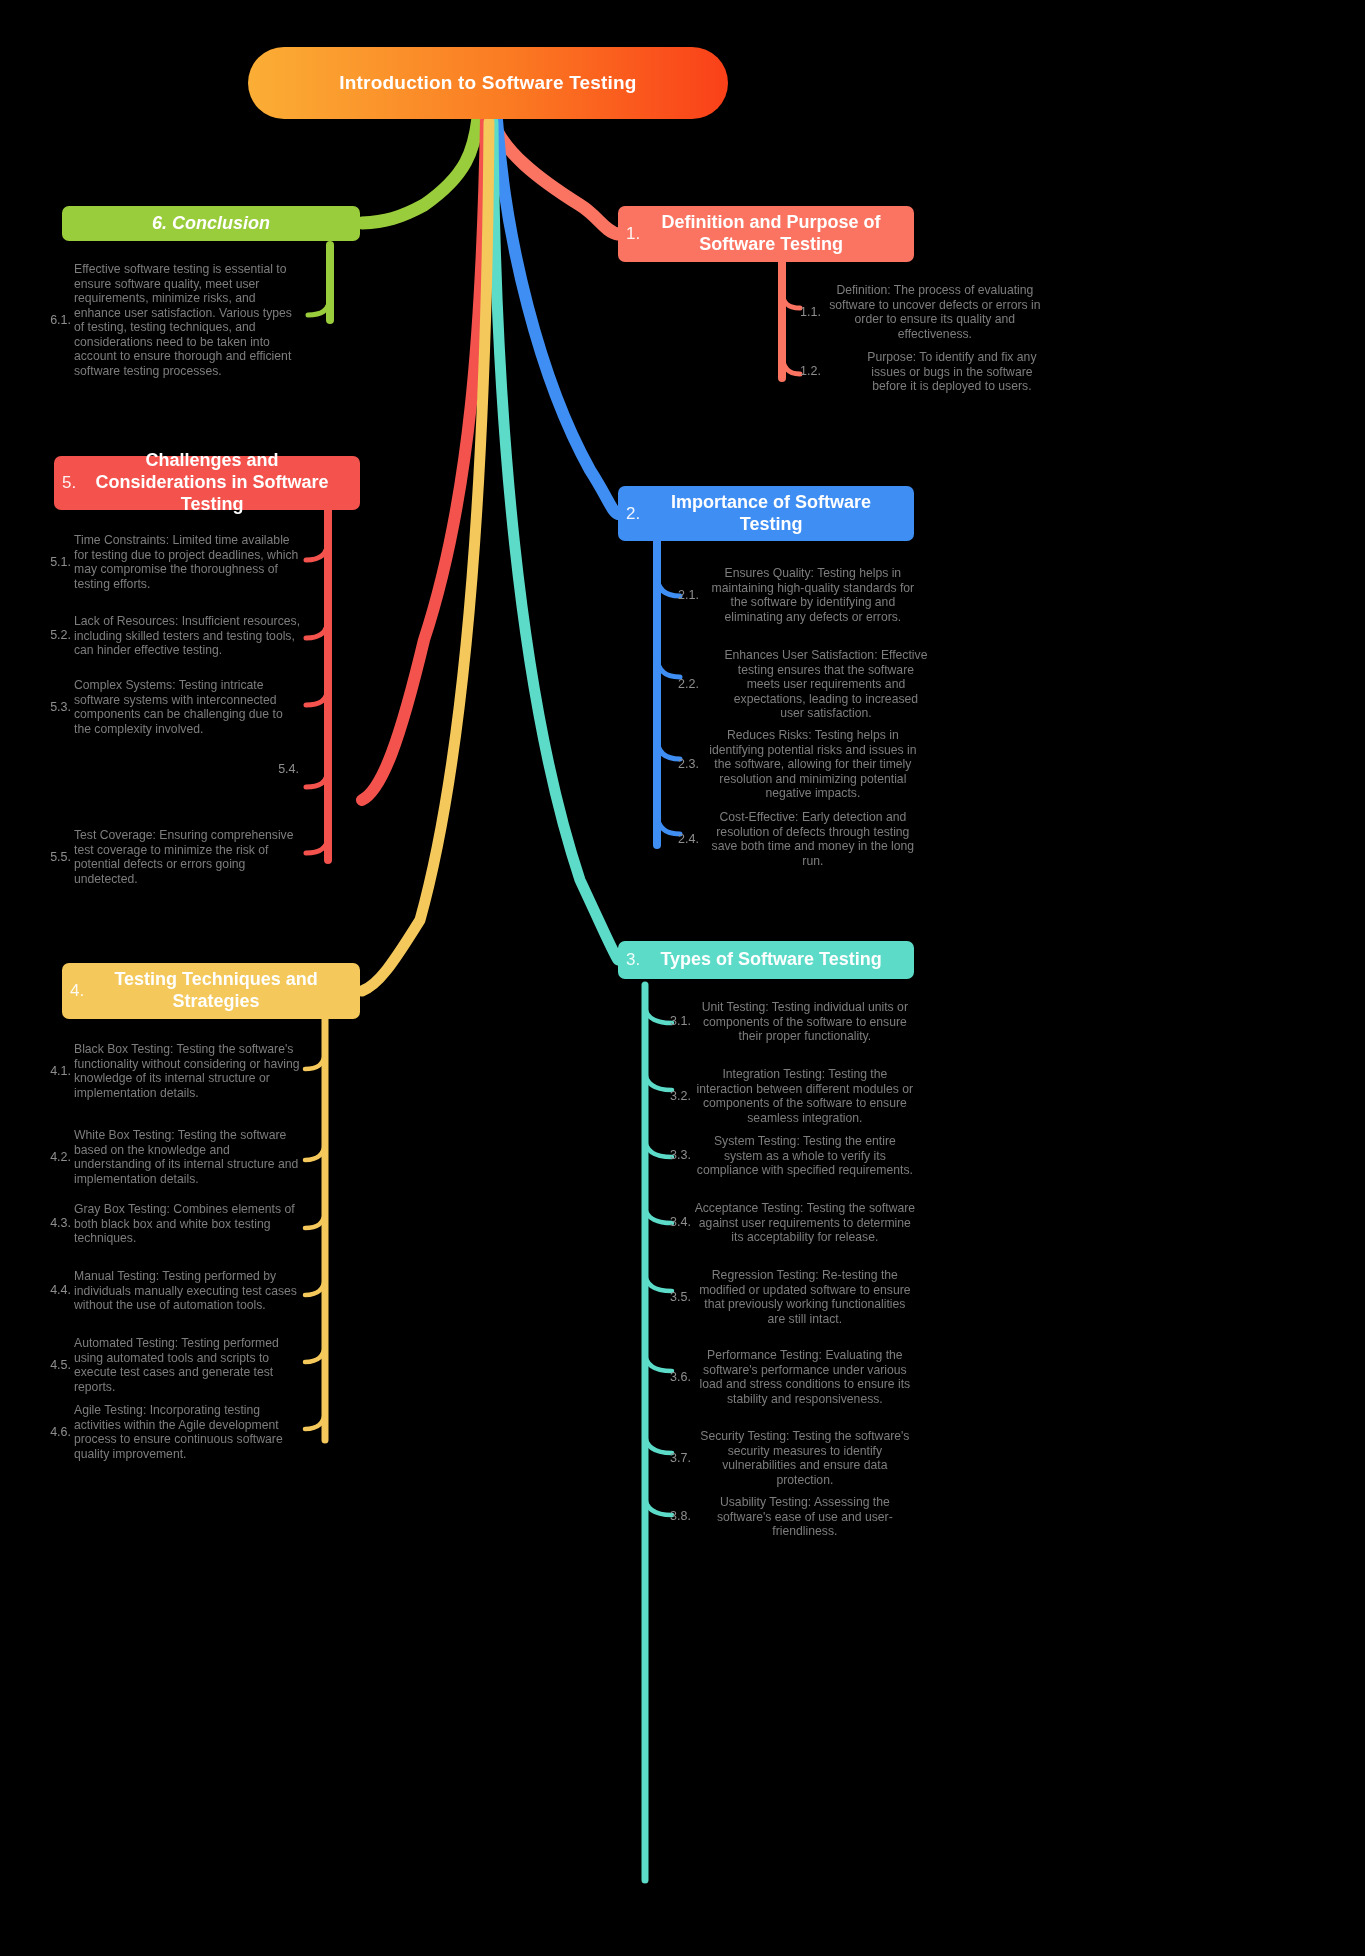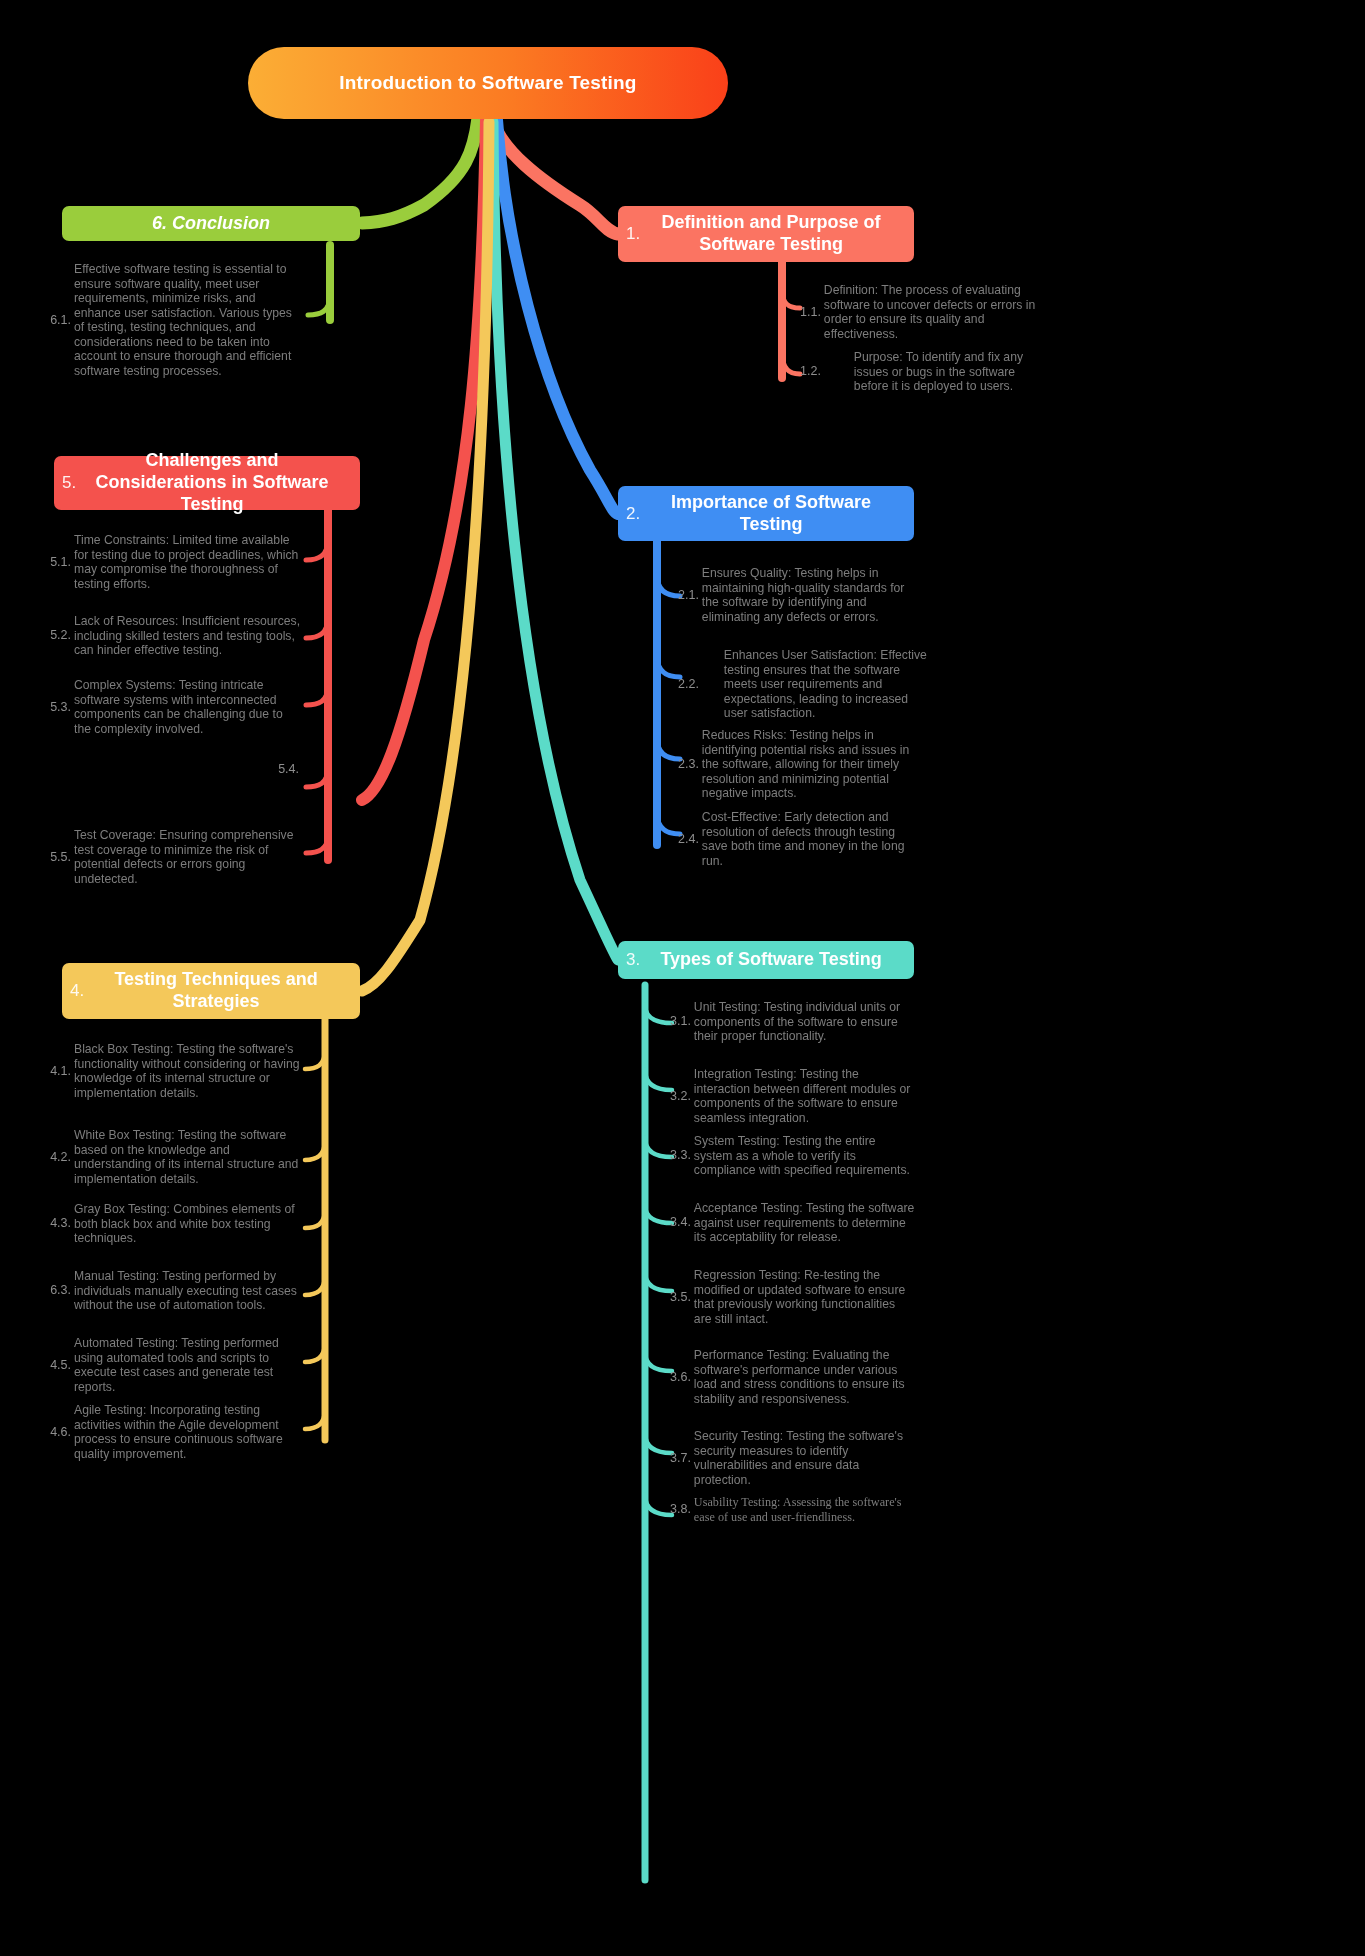--- a/index.html
+++ b/index.html
@@ -83,21 +83,21 @@
     line-height: 1.18;
     padding-right: 3px;
     white-space: nowrap;
   }
   .sub-text {
     color: #7d7d7d;
     font-size: 12.2px;
     line-height: 1.19;
   }
   
-  .side-right .sub-text { text-align: left; }
+  .side-right .sub-text { text-align: center; }
   
   .side-left { justify-content: flex-end; }
   .side-left .sub-text { text-align: left; }
 
   .sub-center .sub-num { align-self: center; }
 </style>
 </head>
 <body>
 
 <div id="canvas">
@@ -242,21 +242,21 @@
   </div>
   <div class="subitem side-left sub-center" style="left:40px; top:1128px; width:262px;">
     <span class="sub-num">4.2.</span>
     <span class="sub-text" style="width:228px;">White Box Testing: Testing the software based on the knowledge and understanding of its internal structure and implementation details.</span>
   </div>
   <div class="subitem side-left sub-center" style="left:40px; top:1202px; width:262px;">
     <span class="sub-num">4.3.</span>
     <span class="sub-text" style="width:228px;">Gray Box Testing: Combines elements of both black box and white box testing techniques.</span>
   </div>
   <div class="subitem side-left sub-center" style="left:40px; top:1269px; width:262px;">
-    <span class="sub-num">6.3.</span>
+    <span class="sub-num">4.4.</span>
     <span class="sub-text" style="width:228px;">Manual Testing: Testing performed by individuals manually executing test cases without the use of automation tools.</span>
   </div>
   <div class="subitem side-left sub-center" style="left:40px; top:1336px; width:262px;">
     <span class="sub-num">4.5.</span>
     <span class="sub-text" style="width:228px;">Automated Testing: Testing performed using automated tools and scripts to execute test cases and generate test reports.</span>
   </div>
   <div class="subitem side-left sub-center" style="left:40px; top:1403px; width:262px;">
     <span class="sub-num">4.6.</span>
     <span class="sub-text" style="width:228px;">Agile Testing: Incorporating testing activities within the Agile development process to ensure continuous software quality improvement.</span>
   </div>
@@ -288,16 +288,16 @@
   <div class="subitem side-right sub-center" style="left:670px; top:1348px; width:250px;">
     <span class="sub-num">3.6.</span>
     <span class="sub-text" style="width:222px;">Performance Testing: Evaluating the software's performance under various load and stress conditions to ensure its stability and responsiveness.</span>
   </div>
   <div class="subitem side-right sub-center" style="left:670px; top:1429px; width:250px;">
     <span class="sub-num">3.7.</span>
     <span class="sub-text" style="width:222px;">Security Testing: Testing the software's security measures to identify vulnerabilities and ensure data protection.</span>
   </div>
   <div class="subitem side-right sub-center" style="left:670px; top:1495px; width:250px;">
     <span class="sub-num">3.8.</span>
-    <span class="sub-text" style="width:222px;font-family:Liberation Serif, serif;">Usability Testing: Assessing the software's ease of use and user-friendliness.</span>
+    <span class="sub-text" style="width:222px;">Usability Testing: Assessing the software's ease of use and user-friendliness.</span>
   </div>
 
 </div>
 
 </body></html>

